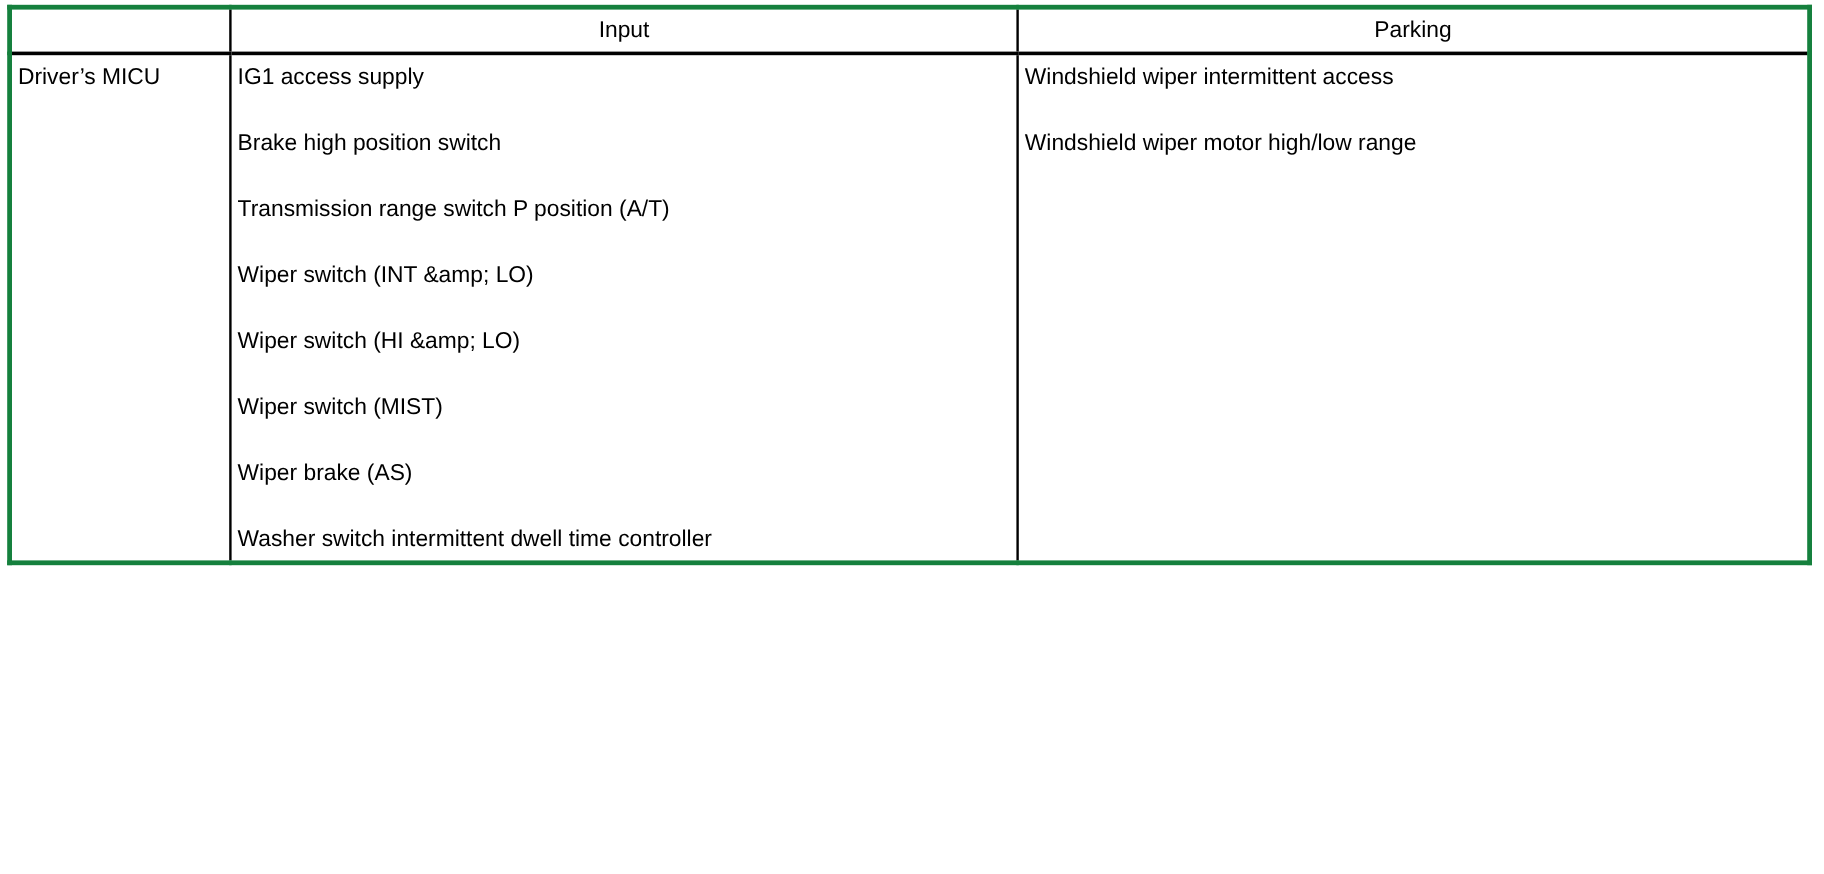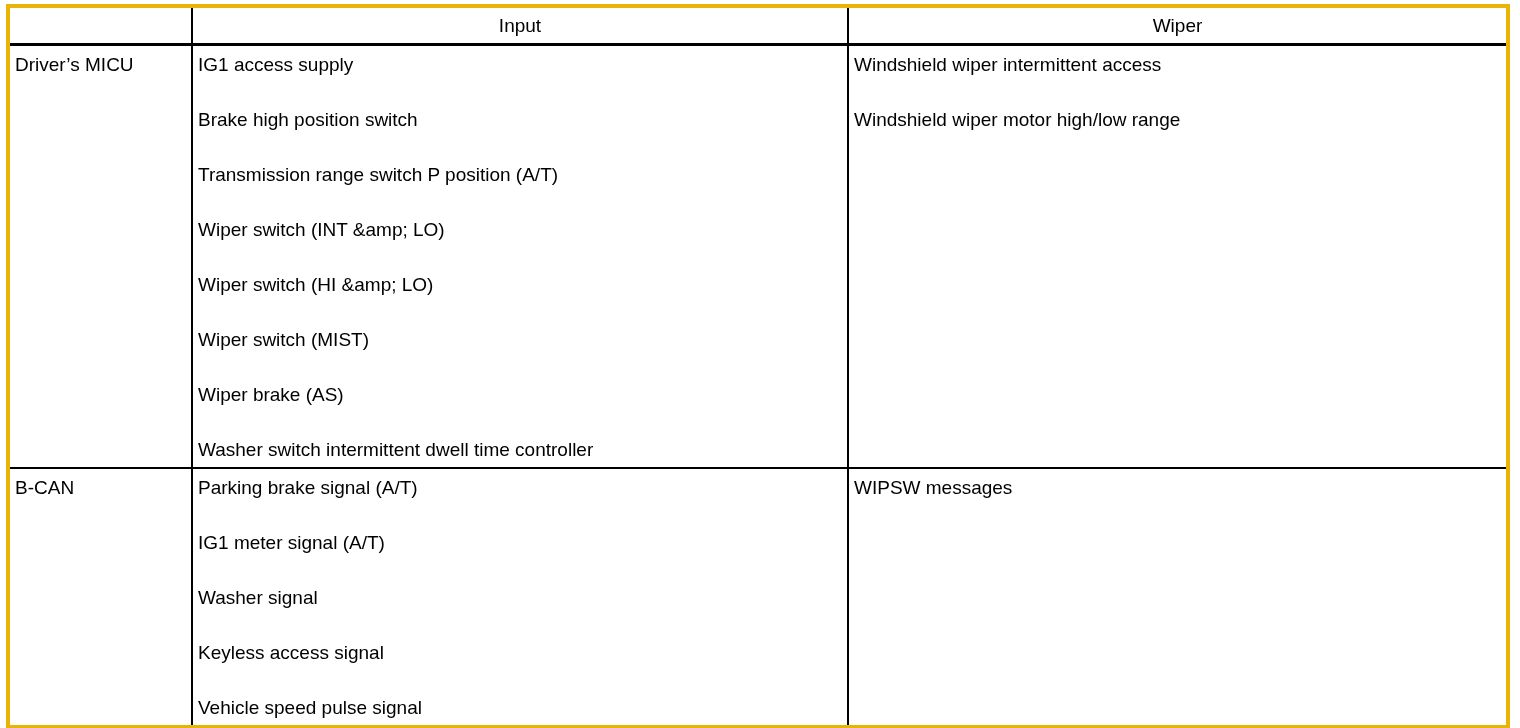--- a/index.html
+++ b/index.html
@@ -12,21 +12,21 @@
     font-family: "Liberation Sans", "DejaVu Sans", sans-serif;
     color: #000000;
   }
   table.io {
     border-collapse: collapse;
     table-layout: fixed;
     position: absolute;
     left: 6px;
     top: 4px;
     width: 1504px;
-    border: 4px solid #eab308;
+    border: 4px solid #15803d;
   }
   table.io th, table.io td {
     border: 2px solid #000000;
     vertical-align: top;
     padding: 0;
     font-size: 19px;
     overflow: hidden;
   }
   table.io thead th {
     border-bottom: 3px solid #000000;
@@ -57,21 +57,21 @@
 <table class="io">
   <colgroup>
     <col class="c-src">
     <col class="c-in">
     <col class="c-out">
   </colgroup>
   <thead>
     <tr>
       <th></th>
       <th>Input</th>
-      <th>Wiper</th>
+      <th>Parking</th>
     </tr>
   </thead>
   <tbody id="io-body">
       <tr>
         <td>
           <div class="line">Driver’s MICU</div>
         </td>
         <td>
           <div class="line">IG1 access supply</div>
           <div class="line">Brake high position switch</div>
@@ -80,29 +80,14 @@
           <div class="line">Wiper switch (HI &amp;amp; LO)</div>
           <div class="line">Wiper switch (MIST)</div>
           <div class="line">Wiper brake (AS)</div>
           <div class="line">Washer switch intermittent dwell time controller</div>
         </td>
         <td>
           <div class="line">Windshield wiper intermittent access</div>
           <div class="line">Windshield wiper motor high/low range</div>
         </td>
       </tr>
-      <tr>
-        <td>
-          <div class="line">B-CAN</div>
-        </td>
-        <td>
-          <div class="line">Parking brake signal (A/T)</div>
-          <div class="line">IG1 meter signal (A/T)</div>
-          <div class="line">Washer signal</div>
-          <div class="line">Keyless access signal</div>
-          <div class="line">Vehicle speed pulse signal</div>
-        </td>
-        <td>
-          <div class="line">WIPSW messages</div>
-        </td>
-      </tr>
     </tbody>
 </table>
 
 </body></html>

